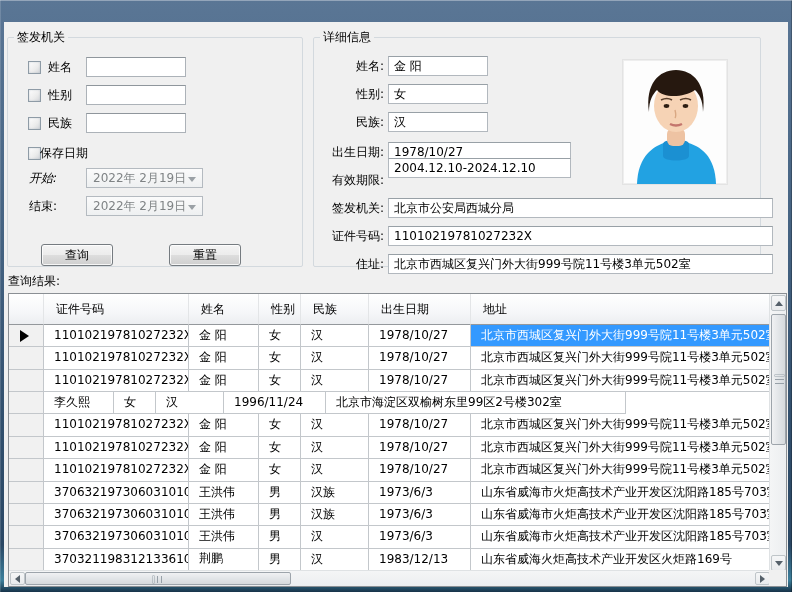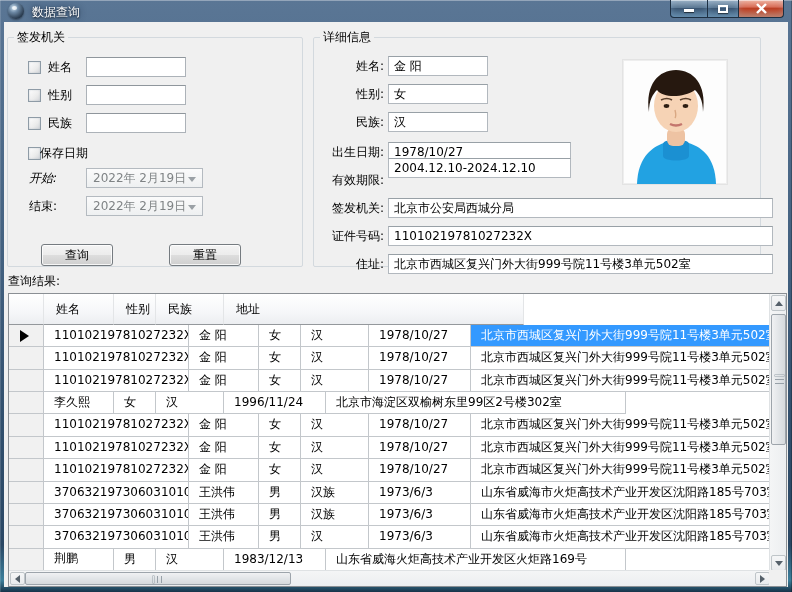--- a/index.html
+++ b/index.html
@@ -94,38 +94,20 @@
   .hthumb { position:absolute; left:16px; top:1px; width:266px; height:13px; border:1px solid #9da4ab; border-radius:2px;
     background:linear-gradient(180deg,#f0f1f3 0%,#e2e5e8 50%,#d6dadd 100%); }
   .hthumb .grip { position:absolute; top:3px; left:50%; margin-left:-5px; width:1px; height:7px;
     box-shadow:0 0 0 .5px #97a0a8, 4px 0 0 0 #97a0a8, 8px 0 0 0 #97a0a8; }
   .corner { position:absolute; right:0; bottom:0; width:17px; height:16px; background:#f0f0f0; }
 </style>
 </head>
 <body>
 
 <div class="window">
-  <div class="titlebar">
-    <div class="app-icon"></div>
-    <span class="title-text">数据查询</span>
-    <div class="win-buttons">
-      <div class="wbtn wbtn-min">
-          <span class="glyph-min"></span>
-        </div>
-      <div class="wbtn wbtn-max">
-          <span class="glyph-max"></span>
-        </div>
-      <div class="wbtn wbtn-close">
-        <svg width="13" height="11" viewBox="0 0 13 11">
-          <line x1="2" y1="1" x2="11" y2="10" stroke="#fff" stroke-width="2.4"></line>
-          <line x1="11" y1="1" x2="2" y2="10" stroke="#fff" stroke-width="2.4"></line>
-        </svg>
-      </div>
-    </div>
-  </div>
 
   <div class="client">
 
     <fieldset class="groupbox query-box" style="position:absolute;">
       <legend>签发机关</legend>
 
       <span class="chk" style="left:20px; top:15px;"></span>
       <span class="qlabel" style="left:40px; top:13px;">姓名</span>
       <input class="qinput" style="left: 78px; top: 11px;" value="">
 
@@ -203,23 +185,25 @@
         <path d="M52 50 q1.5 6 0 8" stroke="#d9a883" stroke-width="1.4" fill="none"></path>
         <path d="M47 64 q6 3 12 0" stroke="#c4766d" stroke-width="2.4" fill="none"></path>
       </svg>
     </fieldset>
 
     <div class="results-label">查询结果:</div>
 
     <div class="table">
       <div class="thead">
           <div class="hcell selcol"></div>
+          <div class="hcell" style="flex: 0 0 145px;">证件号码</div>
           <div class="hcell" style="flex: 0 0 70px;">姓名</div>
           <div class="hcell" style="flex: 0 0 42px;">性别</div>
           <div class="hcell" style="flex: 0 0 68px;">民族</div>
+          <div class="hcell" style="flex: 0 0 102px;">出生日期</div>
           <div class="hcell" style="flex: 0 0 300px;">地址</div>
         </div>
       <div class="tbody">
           <div class="trow">
             <div class="cell selcol" style="flex: 0 0 35px;">
               <span class="cur-arrow"></span>
             </div>
             <div class="cell" style="flex: 0 0 145px;">11010219781027232X</div>
             <div class="cell" style="flex: 0 0 70px;">金  阳</div>
             <div class="cell" style="flex: 0 0 42px;">女</div>
@@ -302,20 +286,21 @@
             <div class="cell selcol" style="flex: 0 0 35px;"></div>
             <div class="cell" style="flex: 0 0 145px;">370632197306031010</div>
             <div class="cell" style="flex: 0 0 70px;">王洪伟</div>
             <div class="cell" style="flex: 0 0 42px;">男</div>
             <div class="cell" style="flex: 0 0 68px;">汉</div>
             <div class="cell" style="flex: 0 0 102px;">1973/6/3</div>
             <div class="cell" style="flex: 0 0 300px;">山东省威海市火炬高技术产业开发区沈阳路185号703室</div>
           </div>
           <div class="trow">
             <div class="cell selcol" style="flex: 0 0 35px;"></div>
+            <div class="cell" style="flex: 0 0 145px;">370321198312133610</div>
             <div class="cell" style="flex: 0 0 70px; font-family: Liberation Mono, monospace;">荆鹏</div>
             <div class="cell" style="flex: 0 0 42px;">男</div>
             <div class="cell" style="flex: 0 0 68px;">汉</div>
             <div class="cell" style="flex: 0 0 102px;">1983/12/13</div>
             <div class="cell" style="flex: 0 0 300px;">山东省威海火炬高技术产业开发区火炬路169号</div>
           </div>
         </div>
 
       <div class="vscroll">
         <div class="sbtn up">

